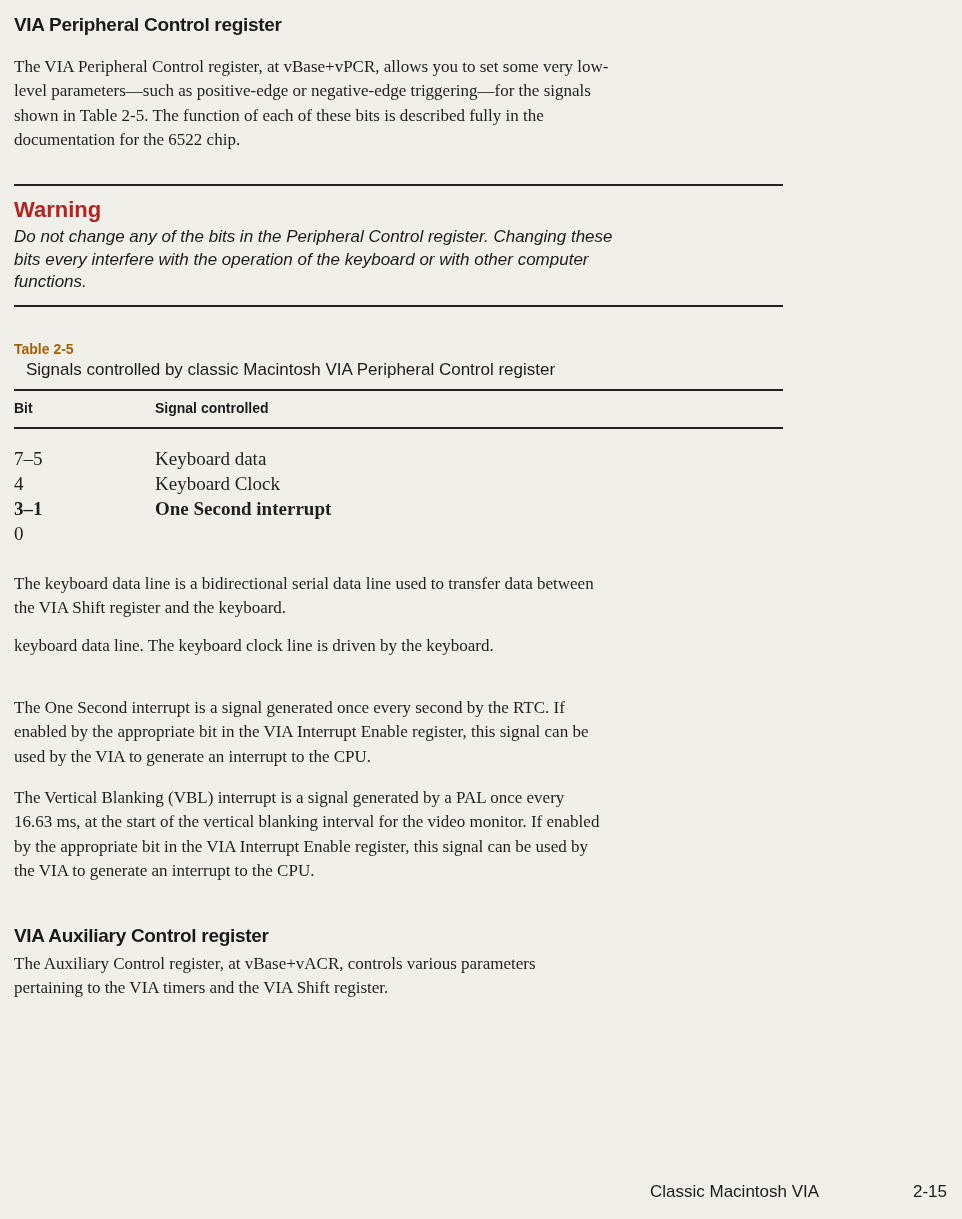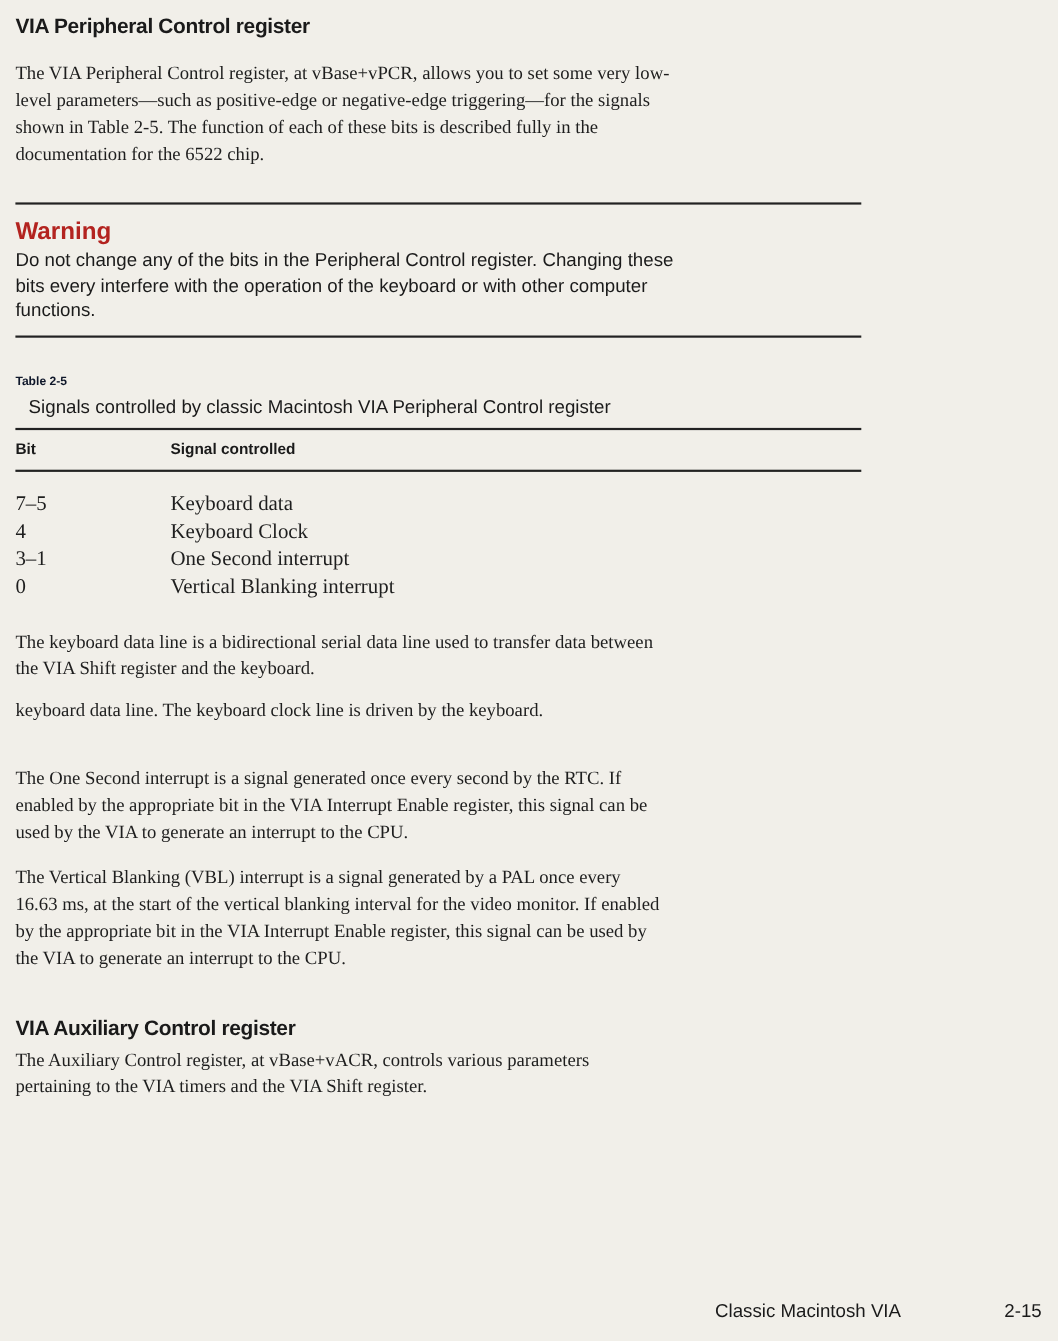--- a/index.html
+++ b/index.html
@@ -48,22 +48,22 @@
       font-family: "Liberation Sans", "DejaVu Sans", sans-serif;
       font-size: 17px;
       line-height: 22.5px;
       color: #1a1a1a;
       margin: 0;
       width: 770px;
     }
     .table-num {
       font-family: "Liberation Sans", "DejaVu Sans", sans-serif;
       font-weight: bold;
-      font-size: 11px;
-      color: #0f172a;
+      font-size: 14px;
+      color: #a16207;
     }
     .table-caption {
       font-family: "Liberation Sans", "DejaVu Sans", sans-serif;
       font-size: 17px;
       color: #1a1a1a;
       margin-left: 12px;
     }
     .th {
       font-family: "Liberation Sans", "DejaVu Sans", sans-serif;
       font-weight: bold;
@@ -89,21 +89,21 @@
 
 <div class="abs" style="left:14px; top:55px;">
   <div class="body-p">The VIA Peripheral Control register, at vBase+vPCR, allows you to set some very low-</div>
   <div class="body-p">level parameters—such as positive-edge or negative-edge triggering—for the signals</div>
   <div class="body-p">shown in Table 2-5. The function of each of these bits is described fully in the</div>
   <div class="body-p">documentation for the 6522 chip.</div>
 </div>
 
 <div class="rule" style="top:184px;"></div>
 <div class="warn-label abs" style="left:14px; top:197px;">Warning</div>
-<div class="abs" style="left:14px; top:226px;">
+<div class="abs" style="left:14px; top:226px;font-style:italic;">
   <div class="warn-text">Do not change any of the bits in the Peripheral Control register. Changing these</div>
   <div class="warn-text">bits every interfere with the operation of the keyboard or with other computer</div>
   <div class="warn-text">functions.</div>
 </div>
 <div class="rule" style="top:305px;"></div>
 
 <div class="table-num abs" style="left:14px; top:341px;">Table 2-5</div>
 <div class="table-caption abs" style="left:14px; top:360px;">Signals controlled by classic Macintosh VIA Peripheral Control register</div>
 <div class="rule" style="top:389px;"></div>
 <div class="th abs" style="left:14px; top:400px;">Bit</div>
@@ -112,27 +112,26 @@
 
 <div class="abs" style="left:14px; top:446px;">
   <div style="display:flex;">
     <span class="td" style="width:141px;">7–5</span>
     <span class="td">Keyboard data</span>
   </div>
   <div style="display:flex;">
     <span class="td" style="width:141px;">4</span>
     <span class="td">Keyboard Clock</span>
   </div>
-  <div style="display:flex;">
+  <div style="display:flex;font-weight:bold;">
     <span class="td" style="width:141px;">3–1</span>
     <span class="td">One Second interrupt</span>
   </div>
   <div style="display:flex;">
     <span class="td" style="width:141px;">0</span>
-    <span class="td">Vertical Blanking interrupt</span>
   </div>
 </div>
 
 <div class="abs" style="left:14px; top:572px;">
   <div class="body-p">The keyboard data line is a bidirectional serial data line used to transfer data between</div>
   <div class="body-p">the VIA Shift register and the keyboard.</div>
 </div>
 
 <div class="abs" style="left:14px; top:634px;">
   <div class="body-p">keyboard data line. The keyboard clock line is driven by the keyboard.</div>

